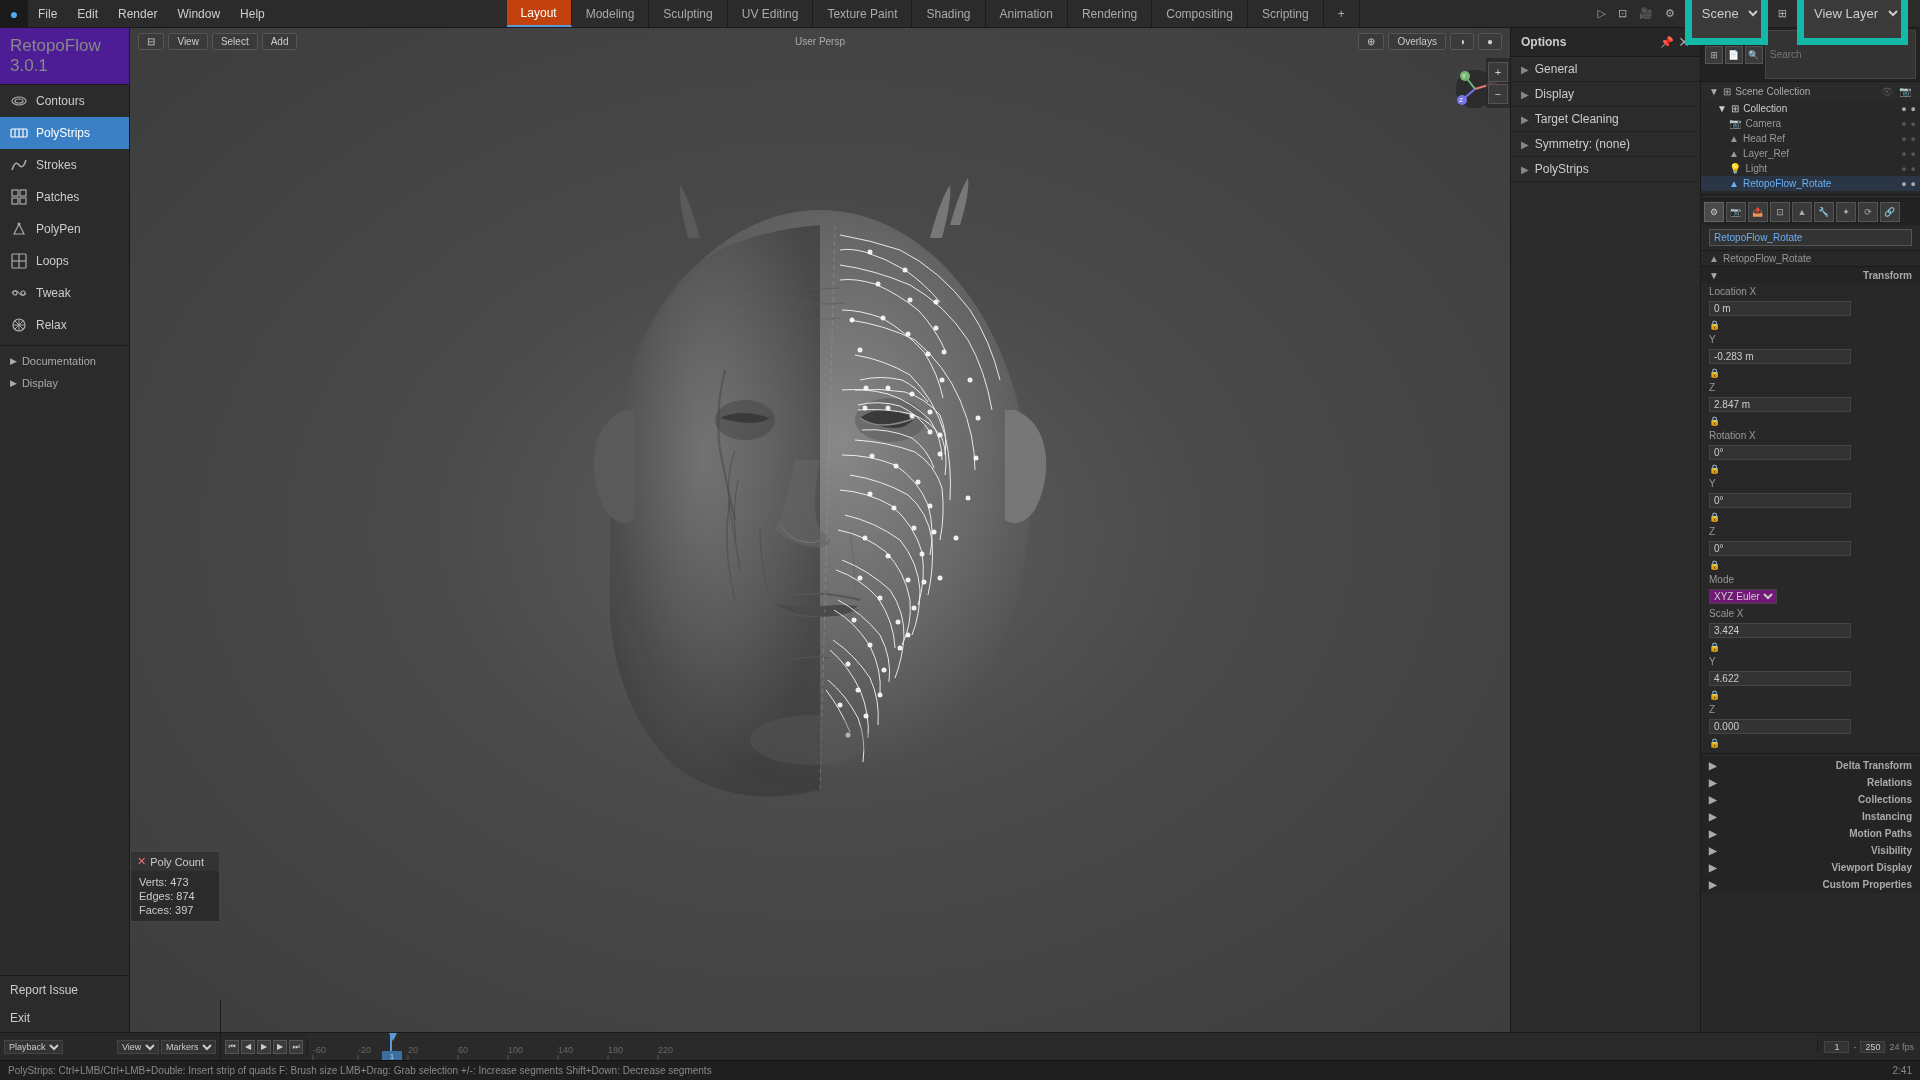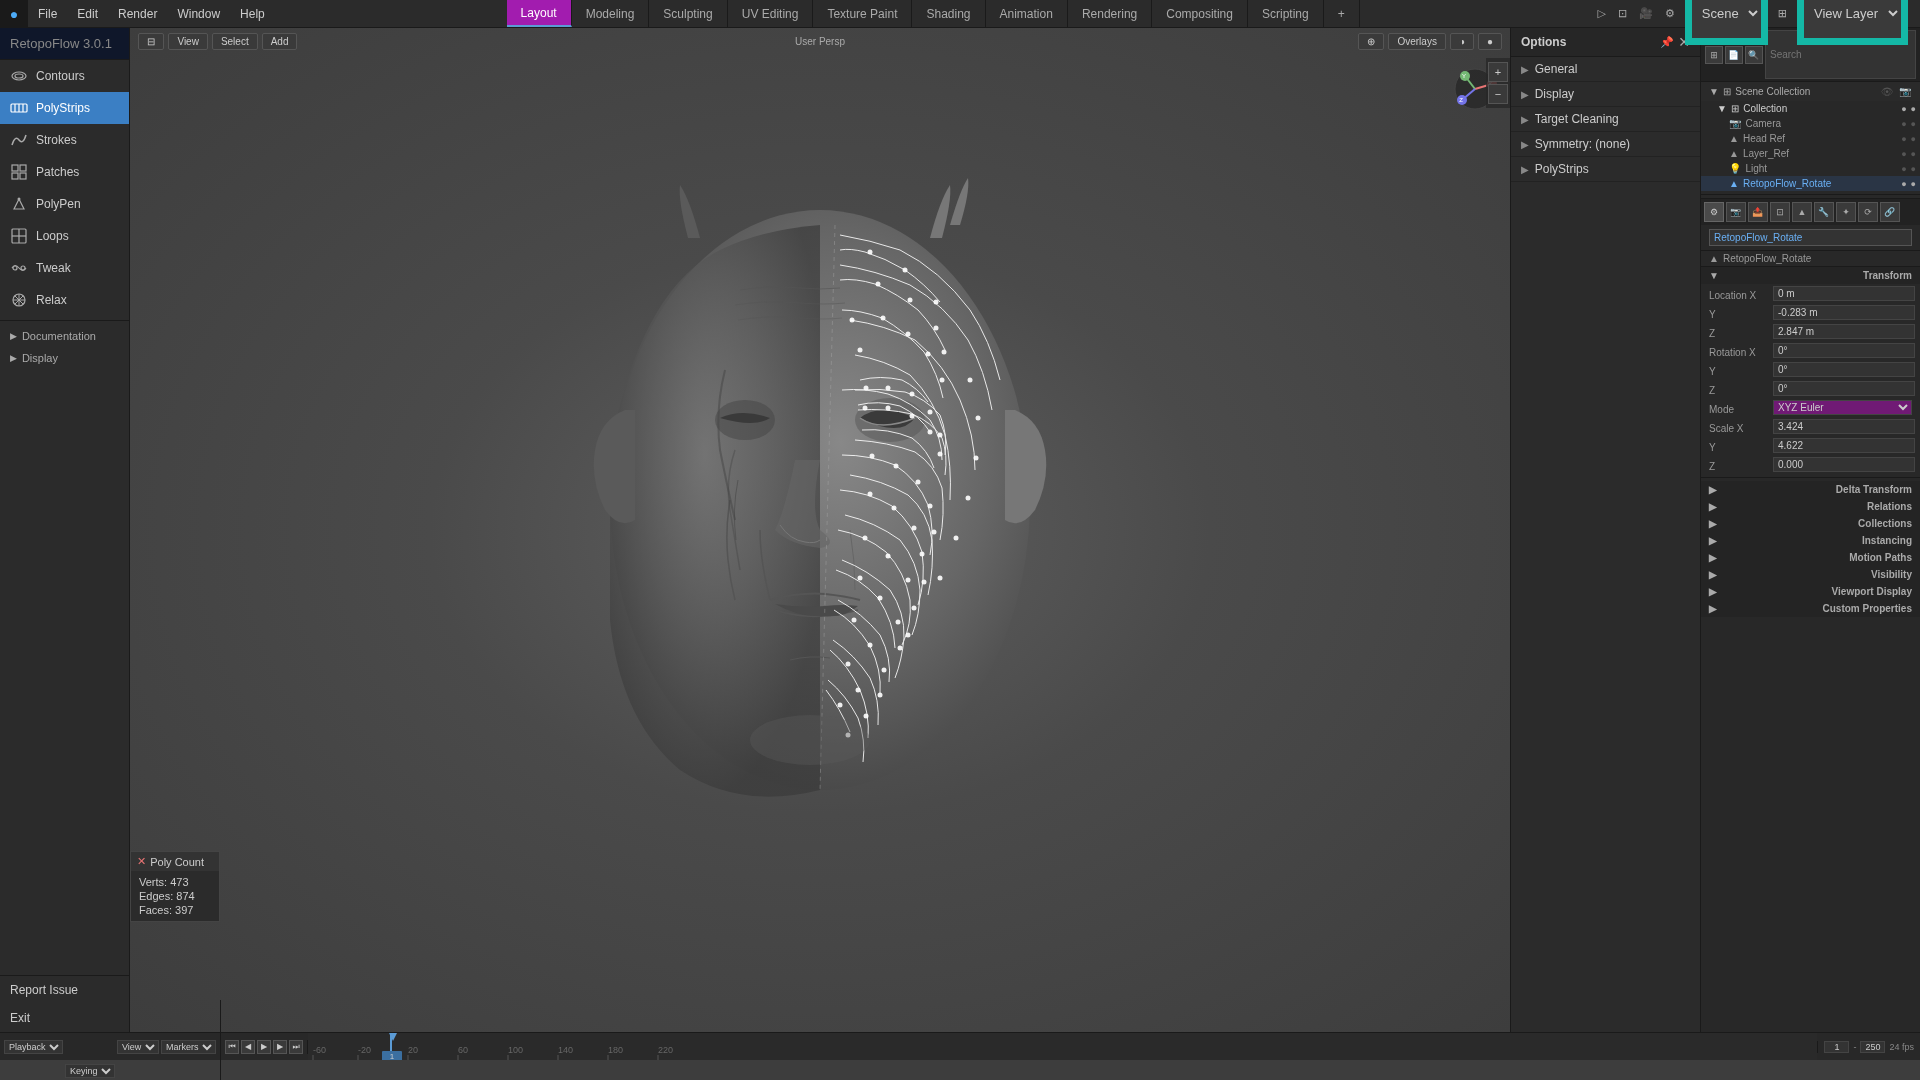--- a/index.html
+++ b/index.html
@@ -59,21 +59,21 @@
       padding: 0 14px;
       height: 100%;
       display: flex;
       align-items: center;
       font-size: 12px;
       color: #aaa;
       cursor: pointer;
       border-right: 1px solid #1a1a1a;
     }
     .workspace-tab.active {
-      background: #a21caf;
+      background: #c2410c;
       color: #fff;
       border-bottom: 2px solid #5b9bd5;
     }
     .topbar-right {
       display: flex;
       align-items: center;
       margin-left: auto;
       padding-right: 8px;
     }
     .topbar-right-item {
@@ -103,24 +103,24 @@
     #left-sidebar {
       width: 130px;
       background: #2b2b2b;
       border-right: 1px solid #1a1a1a;
       display: flex;
       flex-direction: column;
       overflow: hidden;
     }
     .sidebar-title {
       padding: 8px 10px;
-      font-size: 13px;
+      font-size: 17px;
       color: #888;
       border-bottom: 1px solid #1a1a1a;
-      background: #0f172a;
+      background: #4c1d95;
     }
     .sidebar-item {
       display: flex;
       align-items: center;
       padding: 7px 10px;
       cursor: pointer;
       font-size: 12px;
       color: #cccccc;
       gap: 8px;
     }
@@ -250,24 +250,25 @@
       font-size: 10px;
       color: #aaa;
       background: #2a2a2a;
       display: flex;
       align-items: center;
       gap: 4px;
       cursor: pointer;
     }
     .frp-prop-row {
       display: flex;
-      align-items: flex-end;
+      align-items: flex-start;
       padding: 2px 8px;
       font-size: 10px;
       gap: 4px;
+      flex-direction: column;
     }
     .frp-prop-label {
       color: #999;
       width: 60px;
       flex-shrink: 0;
     }
     .frp-prop-value {
       color: #ccc;
       background: #333;
       border: 1px solid #444;
@@ -1036,13 +1037,17 @@
     </div>
 
     <div style="display:flex; align-items:center; padding:0 6px; gap:4px; font-size:9px; color:#888; border-left:1px solid #1a1a1a;">
       <input type="text" value="1" style="width: 25px; background: rgb(51, 51, 51); border: 1px solid rgb(68, 68, 68); color: rgb(204, 204, 204); font-size: 9px; text-align: center;">
       <span>-</span>
       <input type="text" value="250" style="width: 25px; background: rgb(51, 51, 51); border: 1px solid rgb(68, 68, 68); color: rgb(204, 204, 204); font-size: 9px; text-align: center;">
       <span>24 fps</span>
     </div>
   </div>
 
+  <div id="bottom-bar">
+    <span>PolyStrips: Ctrl+LMB/Ctrl+LMB+Double: Insert strip of quads    F: Brush size    LMB+Drag: Grab selection    +/-: Increase segments    Shift+Down: Decrease segments</span>
+    <span style="margin-left:auto;">2:41</span>
+  </div>
 </div>
 
 </body></html>

